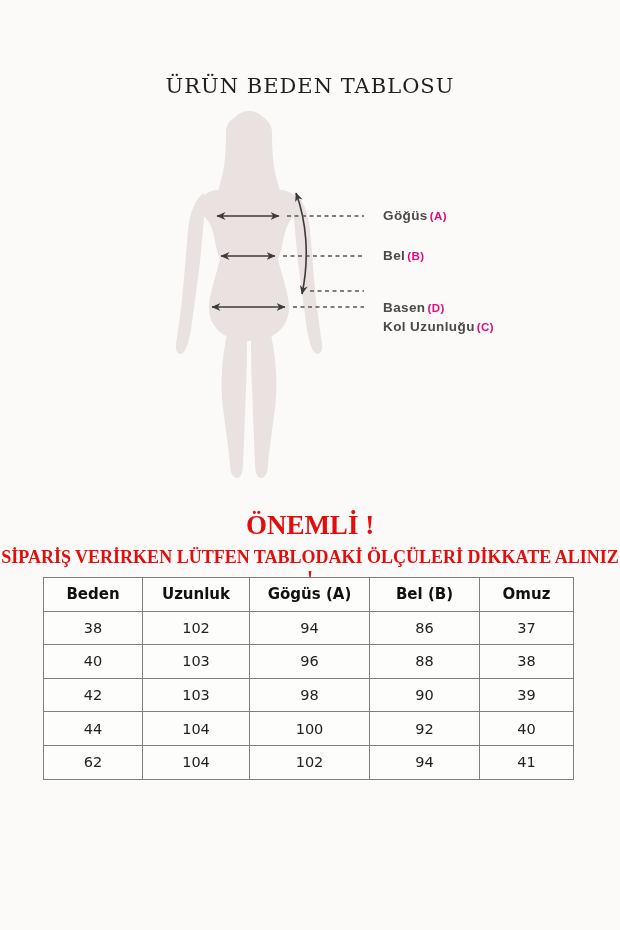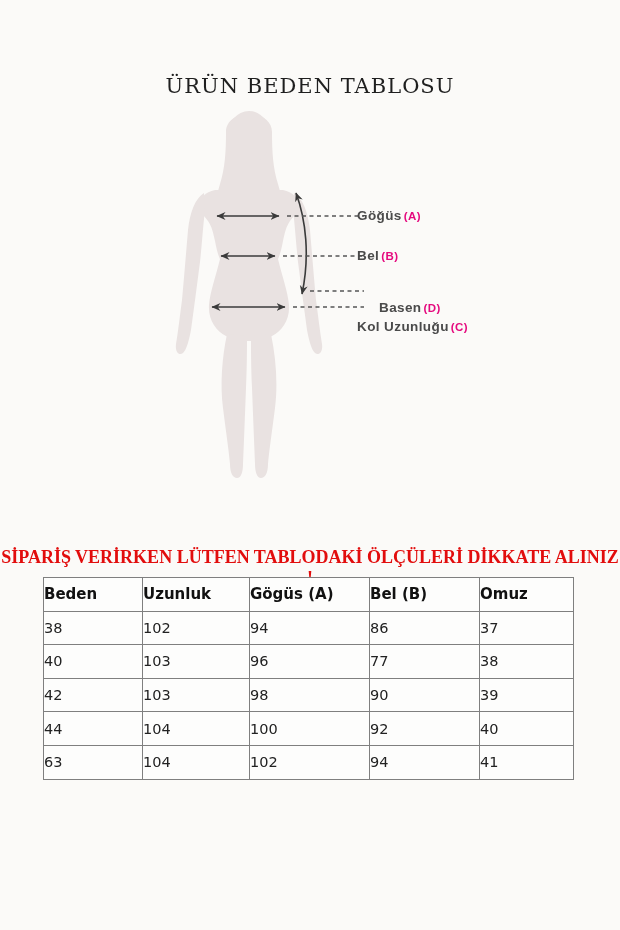--- a/index.html
+++ b/index.html
@@ -30,21 +30,21 @@
     font-size:21px;
     letter-spacing:1px;
     color:var(--text);
   }
   .diagram-svg{position:absolute;top:0;left:0;}
   .sil{fill:var(--silhouette);}
   .arrow{stroke:var(--arrow);stroke-width:1.6;fill:none;}
   .dash{stroke:var(--dash);stroke-width:1.5;fill:none;stroke-dasharray:4 3.5;}
   .m-label{
     position:absolute;
-    left:357px;
+    left:383px;
     font-size:13.5px;
     font-weight:bold;
     color:var(--label);
     letter-spacing:0.4px;
     white-space:nowrap;
     line-height:16px;
     text-align:right;
   }
   .m-label .letter{
     color:var(--pink);
@@ -70,21 +70,21 @@
   table.size-table{
     position:absolute;top:577px;left:43px;
     width:530px;
     border-collapse:collapse;
     table-layout:fixed;
     background:#fdfdfc;
   }
   table.size-table th, table.size-table td{
     border:1px solid var(--table_border);
     height:33.6px;
-    text-align:left;
+    text-align:center;
     vertical-align:middle;
     font-size:14.5px;
     color:#222222;
     font-family:"DejaVu Sans", sans-serif;
   }
   table.size-table th{
     font-weight:bold;
     font-size:15px;
     color:#111111;
   }
@@ -152,24 +152,25 @@
 
   <div class="m-label" style="top:208px;">
     <span>Göğüs</span><span class="letter">(A)</span>
   </div>
   <div class="m-label" style="top:248px;">
     <span>Bel</span><span class="letter">(B)</span>
   </div>
   <div class="m-label" style="top:283px;margin-top:36px;">
     <span>Kol Uzunluğu</span><span class="letter">(C)</span>
   </div>
-  <div class="m-label" style="top:300px;margin-left:22px;">
+  <div class="m-label" style="top:300px;">
     <span>Basen</span><span class="letter">(D)</span>
   </div>
 
+  <div class="warn-heading">ÖNEMLİ !</div>
   <div class="warn-sub">SİPARİŞ VERİRKEN LÜTFEN TABLODAKİ ÖLÇÜLERİ DİKKATE ALINIZ !</div>
 
   <table class="size-table">
     <colgroup>
       <col style="width:99px">
         <col style="width:107px">
         <col style="width:120px">
         <col style="width:110px">
         <col style="width:94px">
     </colgroup>
@@ -187,39 +188,39 @@
           <td>38</td>
           <td>102</td>
           <td>94</td>
           <td>86</td>
           <td>37</td>
         </tr>
         <tr>
           <td>40</td>
           <td>103</td>
           <td>96</td>
-          <td>77</td>
+          <td>88</td>
           <td>38</td>
         </tr>
         <tr>
           <td>42</td>
           <td>103</td>
           <td>98</td>
           <td>90</td>
           <td>39</td>
         </tr>
         <tr>
           <td>44</td>
           <td>104</td>
           <td>100</td>
           <td>92</td>
           <td>40</td>
         </tr>
         <tr>
-          <td>63</td>
+          <td>62</td>
           <td>104</td>
           <td>102</td>
           <td>94</td>
           <td>41</td>
         </tr>
       </tbody>
   </table>
 
 </div>
 

